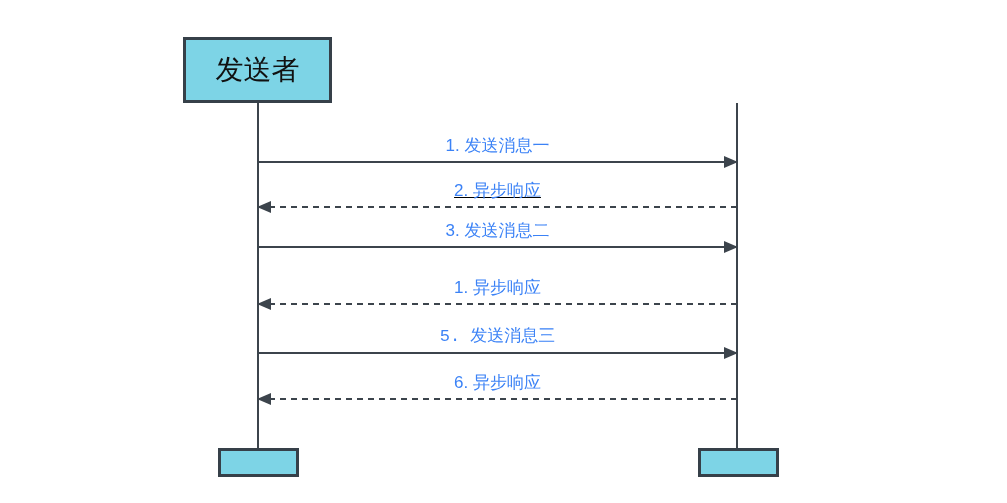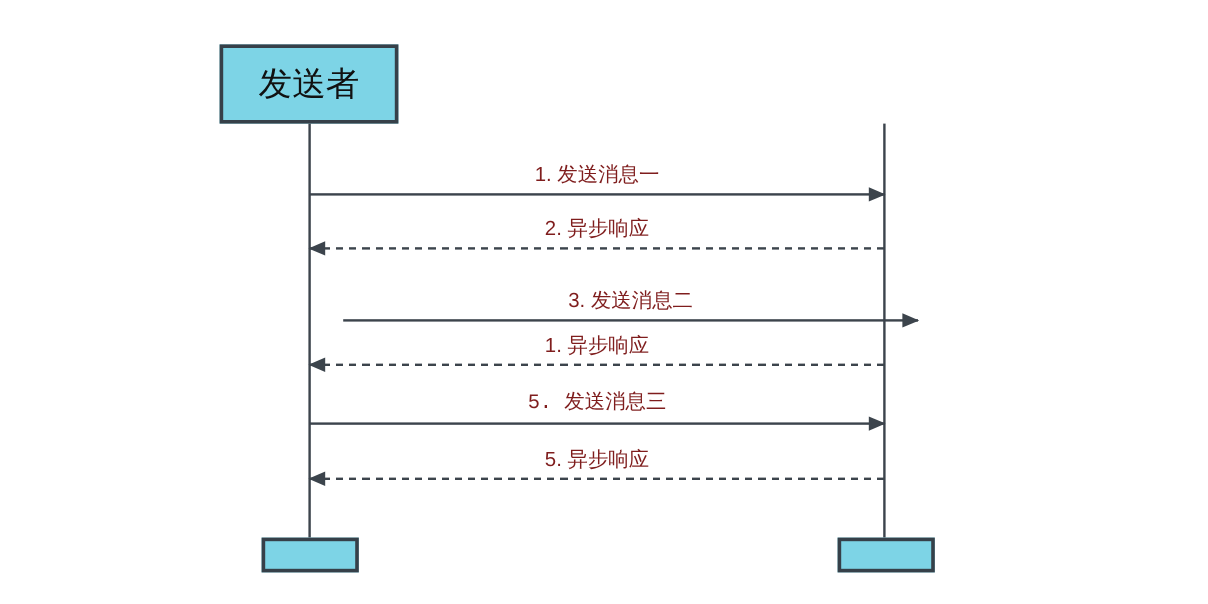--- a/index.html
+++ b/index.html
@@ -52,21 +52,21 @@
   .message {
     position: absolute;
     left: 258px;
     width: 479px;
   }
   .msg-label {
     text-align: center;
     font-size: 17px;
     line-height: 22px;
     height: 22px;
-    color: #7f1d1d;
+    color: #3b82f6;
     margin-bottom: 4px;
     white-space: nowrap;
   }
   .msg-line {
     position: relative;
     height: 2px;
   }
   .msg-line.solid {
     background: #3c444c;
   }
@@ -86,22 +86,22 @@
     border-bottom: 6px solid transparent;
   }
   .arrowhead.left {
     left: -1px;
     border-right: 14px solid #3c444c;
     border-top: 6px solid transparent;
     border-bottom: 6px solid transparent;
   }
   
   .message.m1 { top: 135px; }
-  .message.m2 { top: 180px; }
-  .message.m3 { top: 240px; margin-left: 28px; }
+  .message.m2 { top: 180px; text-decoration: underline; }
+  .message.m3 { top: 220px; }
   .message.m4 { top: 277px; }
   .message.m5 { top: 326px; font-family: Liberation Mono, monospace; }
   .message.m6 { top: 372px; }
 </style>
 </head>
 <body>
 
 <div class="canvas">
 
   <div class="actor-box actor-left">
@@ -140,21 +140,21 @@
   </div>
 
   <div class="message m5">
     <div class="msg-label">5. 发送消息三</div>
     <div class="msg-line solid">
       <span class="arrowhead right"></span>
     </div>
   </div>
 
   <div class="message m6">
-    <div class="msg-label">5. 异步响应</div>
+    <div class="msg-label">6. 异步响应</div>
     <div class="msg-line dashed">
       <span class="arrowhead left"></span>
     </div>
   </div>
 
   <div class="end-box end-left"></div>
   <div class="end-box end-right"></div>
 
 </div>
 

